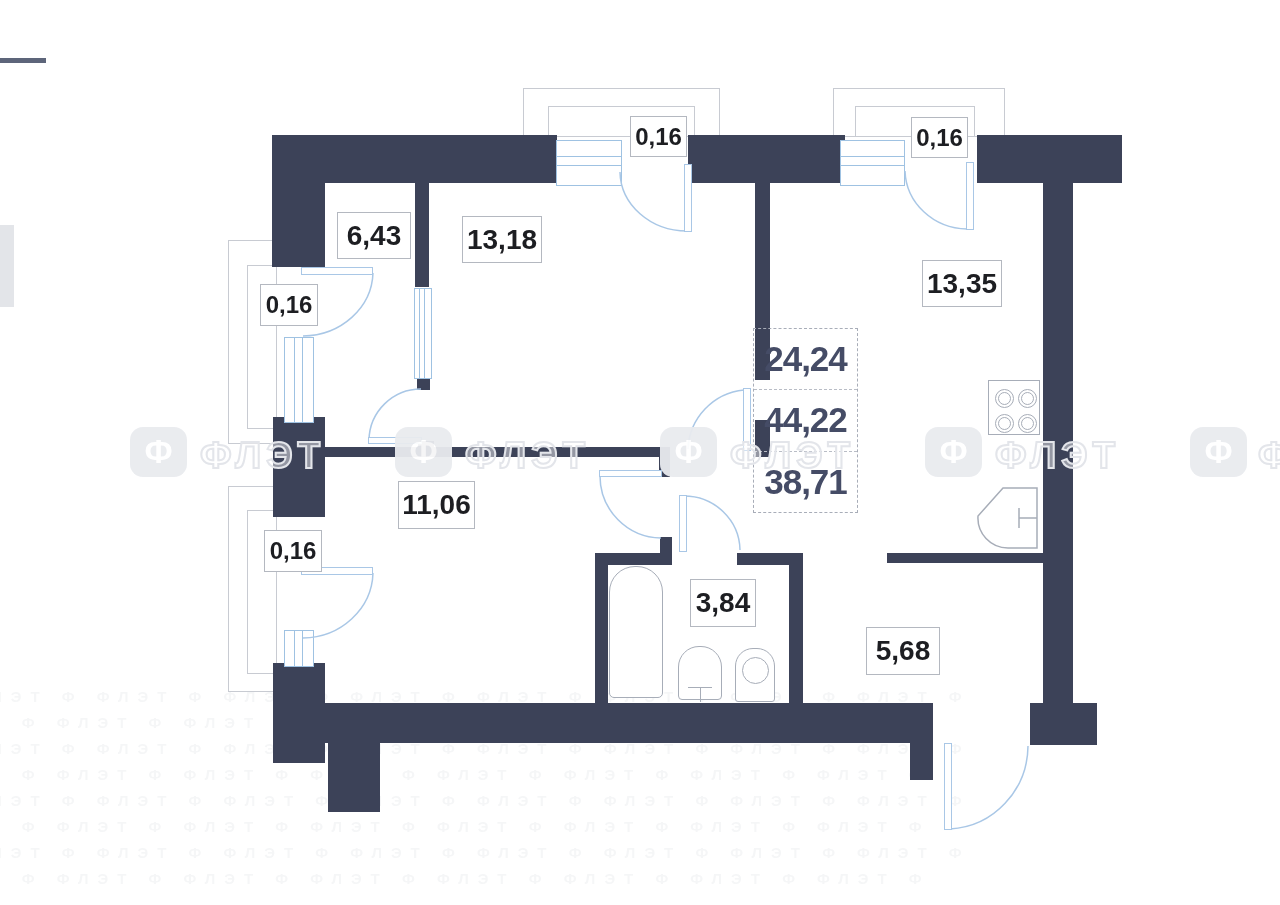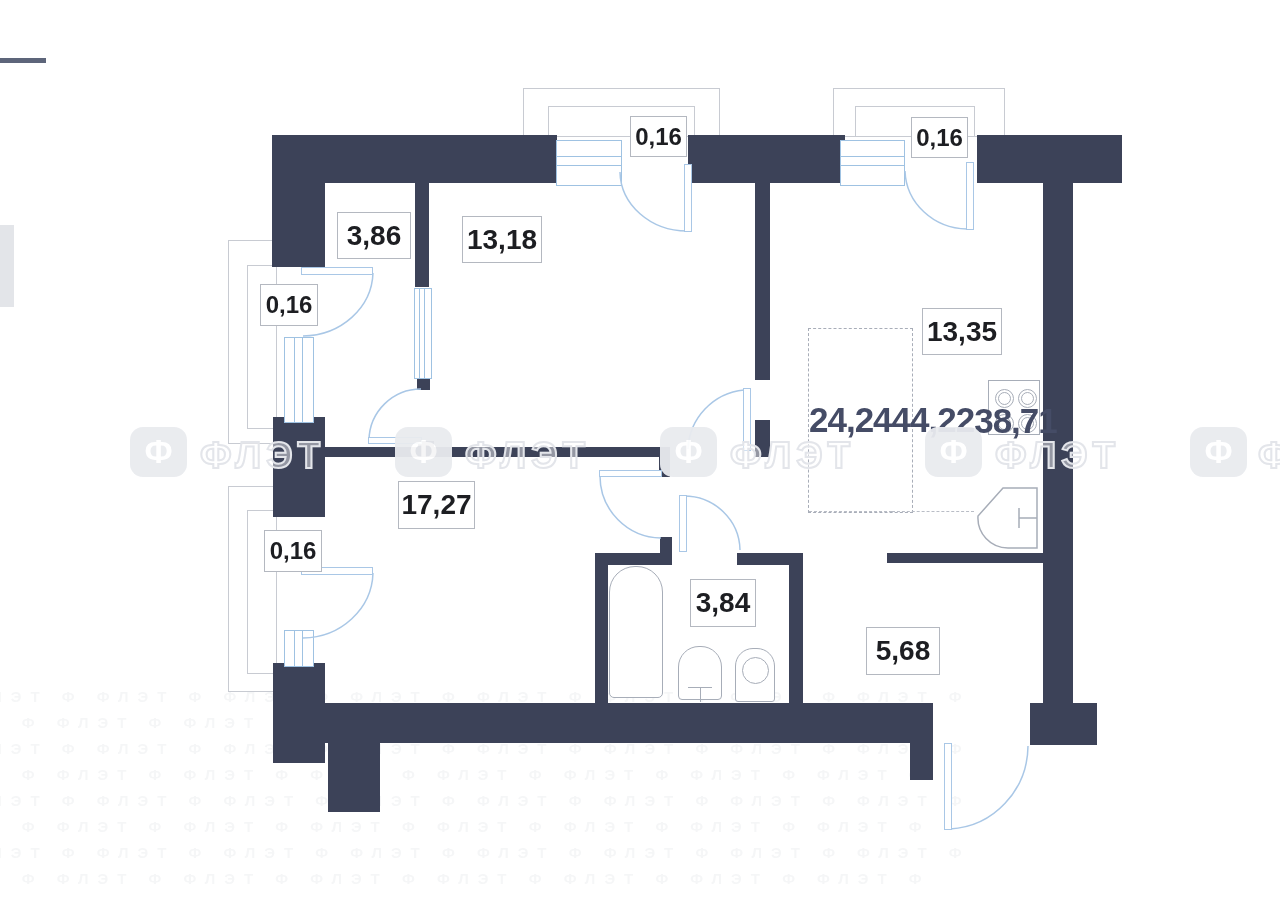--- a/index.html
+++ b/index.html
@@ -21,22 +21,22 @@
   .burner{position:absolute;width:17px;height:17px;border:1px solid #a7adb8;border-radius:50%;}
   .burner:after{content:"";position:absolute;left:2px;top:2px;right:2px;bottom:2px;
                 border:1px solid #a7adb8;border-radius:50%;}
   #ksink{position:absolute;left:975px;top:485px;z-index:10;}
   
   .lbl{position:absolute;background:#fff;border:1px solid #b4b8c0;display:flex;align-items:center;
        justify-content:center;font-weight:bold;color:#1d1e22;z-index:60;box-sizing:border-box;}
   .lbl-rm{font-size:28px;}
   .lbl-sm{font-size:24px;}
   
-  #summary{position:absolute;left:808px;top:328px;width:105px;height:185px;z-index:40;
-           border:1.5px dashed #a8adb8;box-sizing:border-box;display:flex;flex-direction:row;}
+  #summary{position:absolute;left:753px;top:328px;width:105px;height:185px;z-index:40;
+           border:1.5px dashed #a8adb8;box-sizing:border-box;display:flex;flex-direction:column;}
   .sumrow{flex:1;display:flex;align-items:center;justify-content:center;
           font-size:35px;font-weight:bold;color:#454c66;letter-spacing:-1px;}
   .sumrow.divided{border-bottom:1.5px dashed #b9bdc6;}
   
   .wm-logo{position:absolute;width:57px;height:50px;background:#e9ebef;border-radius:13px;
            display:flex;align-items:center;justify-content:center;color:#fff;font-weight:bold;
            font-size:33px;z-index:50;opacity:.95;}
   .wm-text{position:absolute;height:40px;font-size:37px;font-weight:bold;letter-spacing:5px;
            color:rgba(255,255,255,0.45);-webkit-text-stroke:2px #e3e5ea;z-index:50;white-space:nowrap;}
   .wm-faint{position:absolute;left:-30px;width:1340px;height:22px;font-size:15px;font-weight:bold;
@@ -169,24 +169,24 @@
   <div class="wm-text" style="left:200px;top:435px;">ФЛЭТ</div>
   <div class="wm-logo" style="left:395px;top:427px;">Ф</div>
   <div class="wm-text" style="left:465px;top:435px;">ФЛЭТ</div>
   <div class="wm-logo" style="left:660px;top:427px;">Ф</div>
   <div class="wm-text" style="left:730px;top:435px;">ФЛЭТ</div>
   <div class="wm-logo" style="left:925px;top:427px;">Ф</div>
   <div class="wm-text" style="left:995px;top:435px;">ФЛЭТ</div>
   <div class="wm-logo" style="left:1190px;top:427px;">Ф</div>
   <div class="wm-text" style="left:1258px;top:435px;">ФЛЭТ</div>
 
-  <div class="lbl lbl-rm" style="left:337px;top:212px;width:74px;height:47px;">3,86</div>
+  <div class="lbl lbl-rm" style="left:337px;top:212px;width:74px;height:47px;">6,43</div>
   <div class="lbl lbl-rm" style="left:450px;top:216px;width:80px;height:47px;margin-left:12px;">13,18</div>
-  <div class="lbl lbl-rm" style="left:922px;top:260px;width:80px;height:47px;margin-top:48px;">13,35</div>
-  <div class="lbl lbl-rm" style="left:398px;top:481px;width:77px;height:48px;">17,27</div>
+  <div class="lbl lbl-rm" style="left:922px;top:260px;width:80px;height:47px;">13,35</div>
+  <div class="lbl lbl-rm" style="left:398px;top:481px;width:77px;height:48px;">11,06</div>
   <div class="lbl lbl-rm" style="left:690px;top:579px;width:66px;height:48px;">3,84</div>
   <div class="lbl lbl-rm" style="left:866px;top:627px;width:74px;height:48px;">5,68</div>
   <div class="lbl lbl-sm" style="left:630px;top:116px;width:57px;height:41px;">0,16</div>
   <div class="lbl lbl-sm" style="left:911px;top:117px;width:57px;height:41px;">0,16</div>
   <div class="lbl lbl-sm" style="left:260px;top:284px;width:58px;height:42px;">0,16</div>
   <div class="lbl lbl-sm" style="left:264px;top:530px;width:58px;height:42px;">0,16</div>
 
 </div>
 
 </body></html>

